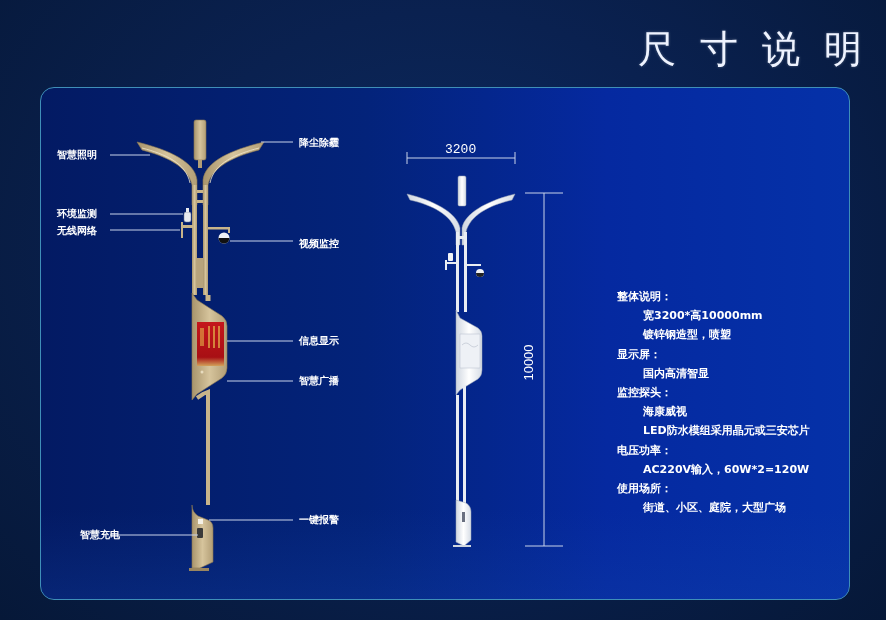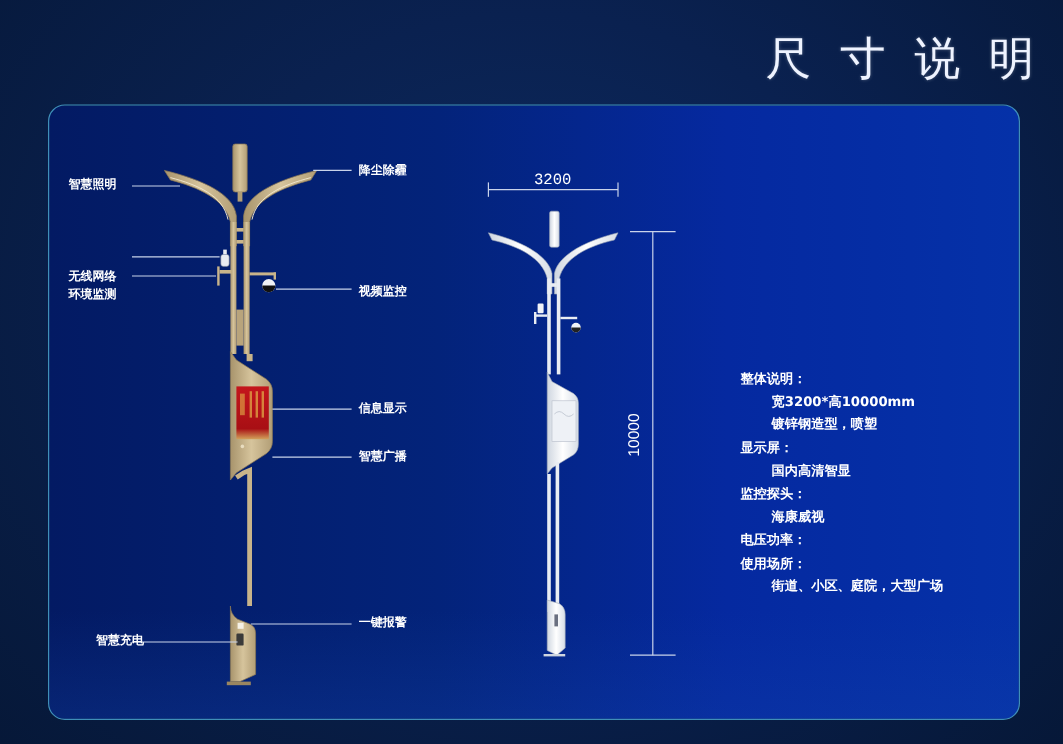--- a/index.html
+++ b/index.html
@@ -58,21 +58,20 @@
     color: #ffffff;
     transform: rotate(-90deg);
     transform-origin: center center;
   }
   .spec {
     position: absolute;
     left: 617px; top: 287px;
     font-size: 11px;
     line-height: 19.2px;
     color: #ffffff;
-    margin-top: 19px;
   }
   .spec .h { font-weight: bold; }
   .spec .v { padding-left: 26px; font-weight: bold; }
 </style>
 </head>
 <body>
 
 <div class="title">尺寸说明</div>
 
 <div class="panel"></div>
@@ -186,37 +185,39 @@
     <line x1="407" y1="158" x2="515" y2="158"></line>
     <line x1="407" y1="152" x2="407" y2="164"></line>
     <line x1="515" y1="152" x2="515" y2="164"></line>
     <line x1="525" y1="193" x2="563" y2="193"></line>
     <line x1="544" y1="193" x2="544" y2="546"></line>
     <line x1="525" y1="546" x2="563" y2="546"></line>
   </g>
 </svg>
 
 <div class="label" style="left:57px; top:148px;">智慧照明</div>
-<div class="label" style="left:57px; top:207px;margin-top:32px;">环境监测</div>
+<div class="label" style="left:57px; top:207px;">环境监测</div>
 <div class="label" style="left:57px; top:224px;">无线网络</div>
 <div class="label" style="left:44px; top:528px;margin-left:36px;">智慧充电</div>
 
 <div class="label" style="left:299px; top:136px;">降尘除霾</div>
 <div class="label" style="left:299px; top:237px;">视频监控</div>
 <div class="label" style="left:299px; top:334px;">信息显示</div>
 <div class="label" style="left:299px; top:374px;">智慧广播</div>
 <div class="label" style="left:299px; top:513px;">一键报警</div>
 
 <div class="dim-h" style="left:445px; top:142px;">3200</div>
 <div class="dim-v" style="left:510px; top:355px;">10000</div>
 
 <div class="spec">
   <div class="h">整体说明：</div>
   <div class="v">宽3200*高10000mm</div>
   <div class="v">镀锌钢造型，喷塑</div>
   <div class="h">显示屏：</div>
   <div class="v">国内高清智显</div>
   <div class="h">监控探头：</div>
   <div class="v">海康威视</div>
+  <div class="v">LED防水模组采用晶元或三安芯片</div>
   <div class="h">电压功率：</div>
+  <div class="v">AC220V输入，60W*2=120W</div>
   <div class="h">使用场所：</div>
   <div class="v">街道、小区、庭院，大型广场</div>
 </div>
 
 </body></html>

